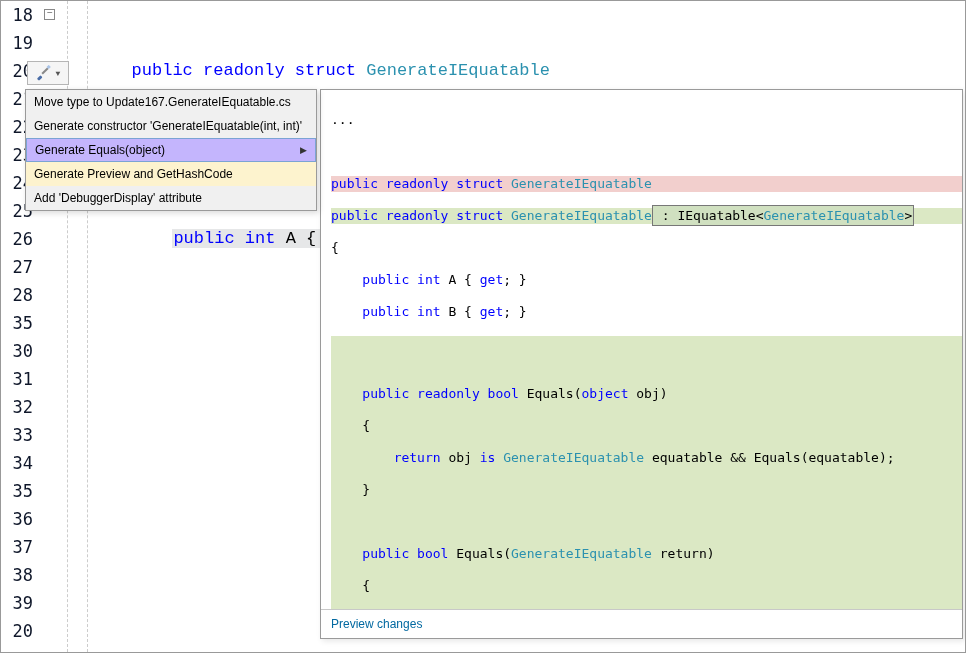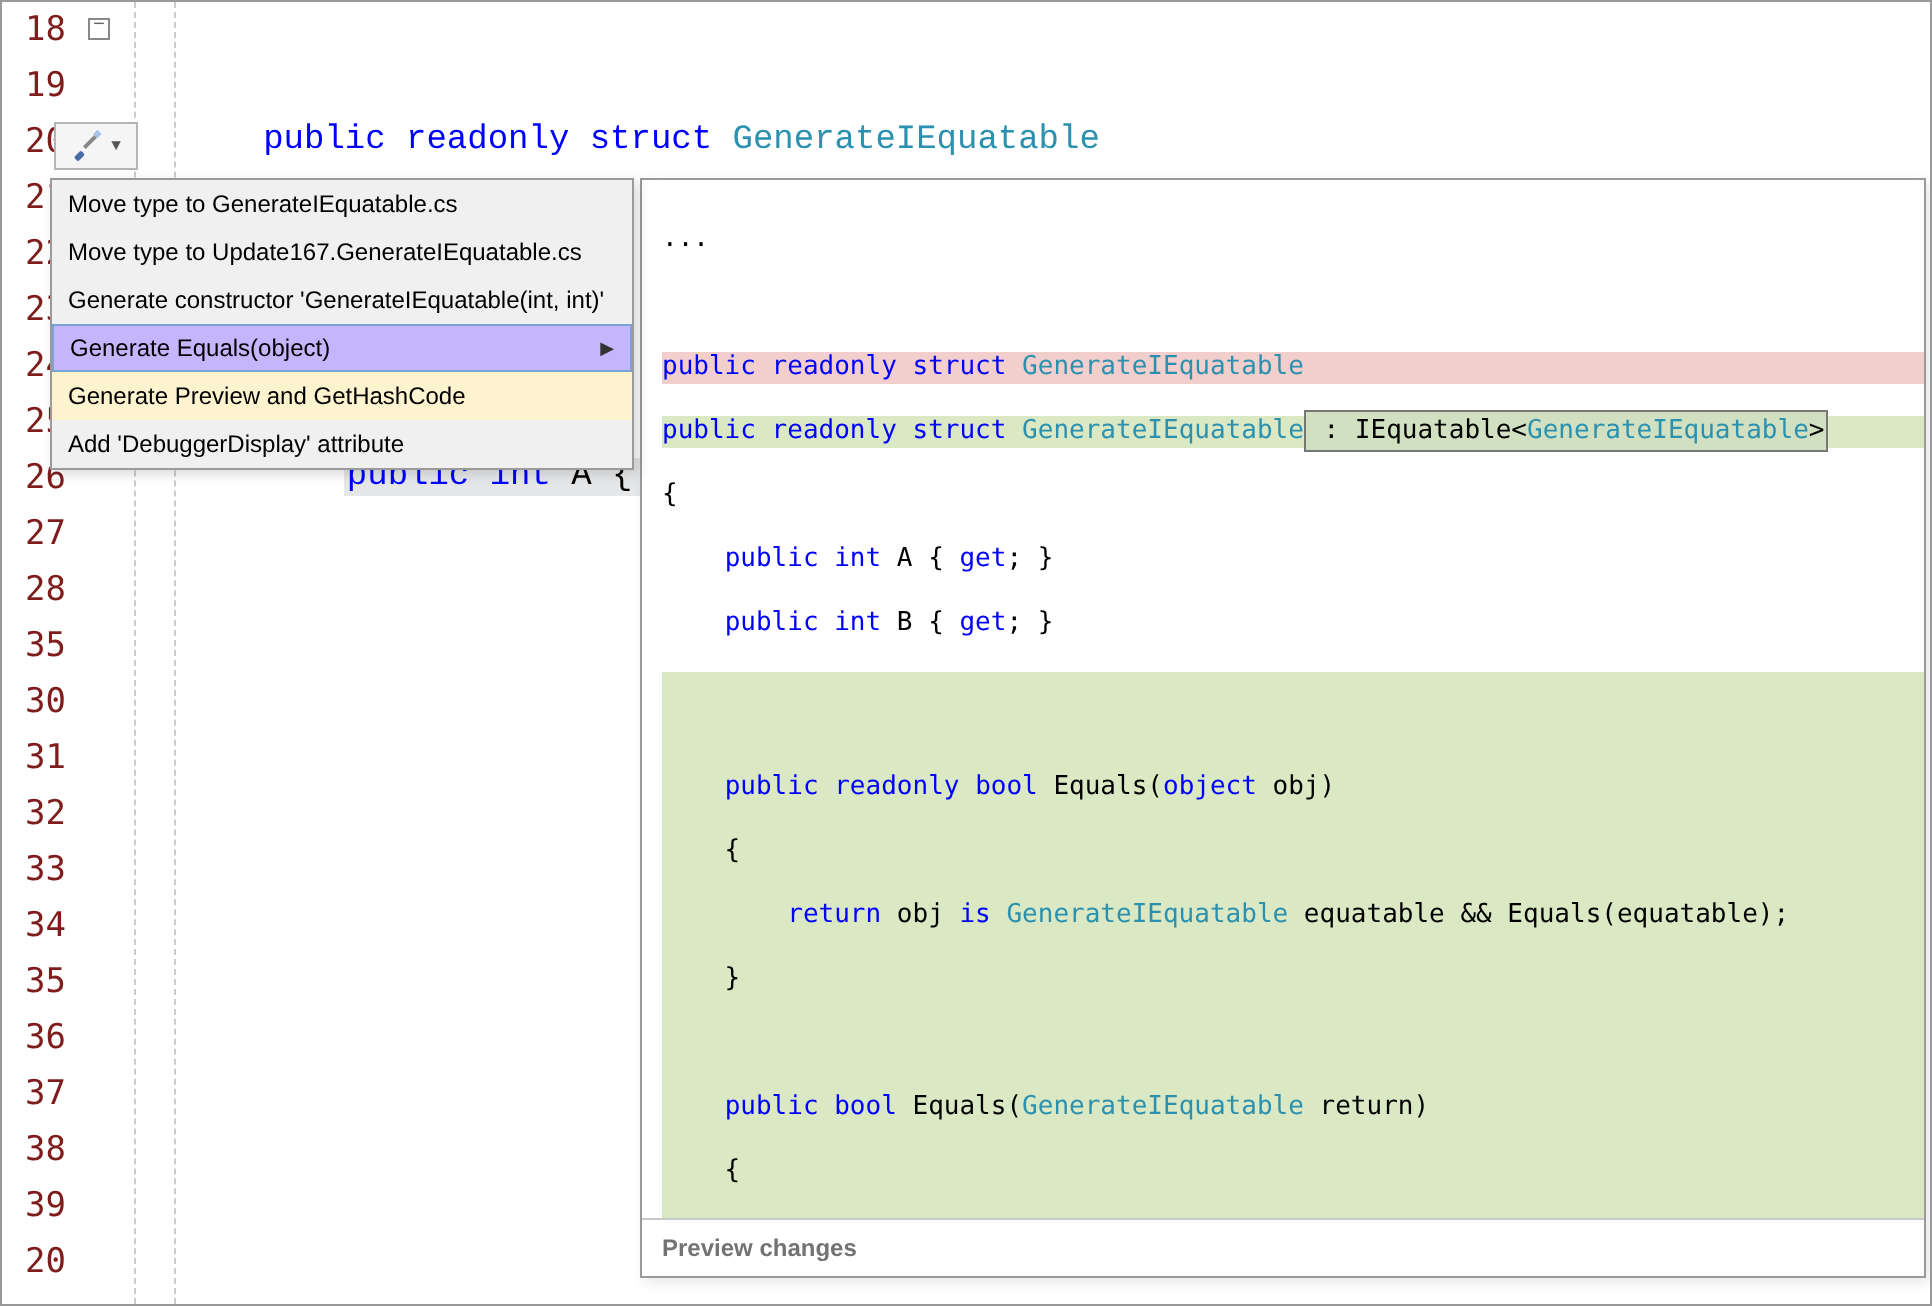--- a/index.html
+++ b/index.html
@@ -13,21 +13,21 @@
   }
   .editor {
     display: flex;
     height: 100%;
   }
   .gutter {
     width: 38px;
     background: #fff;
     text-align: right;
     padding-right: 6px;
-    color: #7f1d1d;
+    color: #0f172a;
     font-family: Consolas, monospace;
     font-size: 17px;
     line-height: 28px;
     user-select: none;
   }
   .gutter div { height: 28px; }
   .fold-col {
     width: 24px;
     background: #fff;
     position: relative;
@@ -124,21 +124,21 @@
     line-height: 16px;
     white-space: pre;
     color: #000;
   }
   .preview-footer {
     border-top: 1px solid #c8c8c8;
     padding: 7px 10px;
     font-family: "Segoe UI", sans-serif;
     font-size: 12px;
   }
-  .preview-footer a { color: #737373; cursor: pointer; font-weight: bold; }
+  .preview-footer a { color: #0369a1; cursor: pointer; }
   .pv-line { min-height: 16px; }
   .pv-red { background: #f2cfcd; display: block; width: 100%; }
   .pv-grn { background: #dbe8c4; display: block; width: 100%; }
   .pv-grn-block { background: #dbe8c4; padding: 2px 0 2px 0; }
   .pkw { color: #0000ff; }
   .pty { color: #2b91af; }
   .box-hl {
     border: 1px solid #777;
     background: #d0e0c0;
     padding: 2px 1px;
@@ -191,23 +191,20 @@
   <svg width="16" height="16" viewBox="0 0 16 16">
     <rect x="1" y="12" width="5" height="3" rx="1" fill="#4a6da7" transform="rotate(-45 3 13)"></rect>
     <rect x="5" y="5" width="8" height="2" fill="#888" transform="rotate(-45 9 6)"></rect>
     <rect x="11" y="1" width="3" height="3" fill="#a9c3e6" transform="rotate(-45 12 2)"></rect>
   </svg>
   <span class="dd">▼</span>
 </div>
 
 <div class="qa-menu" id="qa-menu">
     <div class="mi">
-      <span>Move type to GenerateIEquatable.cs</span>
-    </div>
-    <div class="mi">
       <span>Move type to Update167.GenerateIEquatable.cs</span>
     </div>
     <div class="mi">
       <span>Generate constructor 'GenerateIEquatable(int, int)'</span>
     </div>
     <div class="mi sel">
       <span>Generate Equals(object)</span>
       <span class="arrow">▶</span>
     </div>
     <div class="mi hover">

